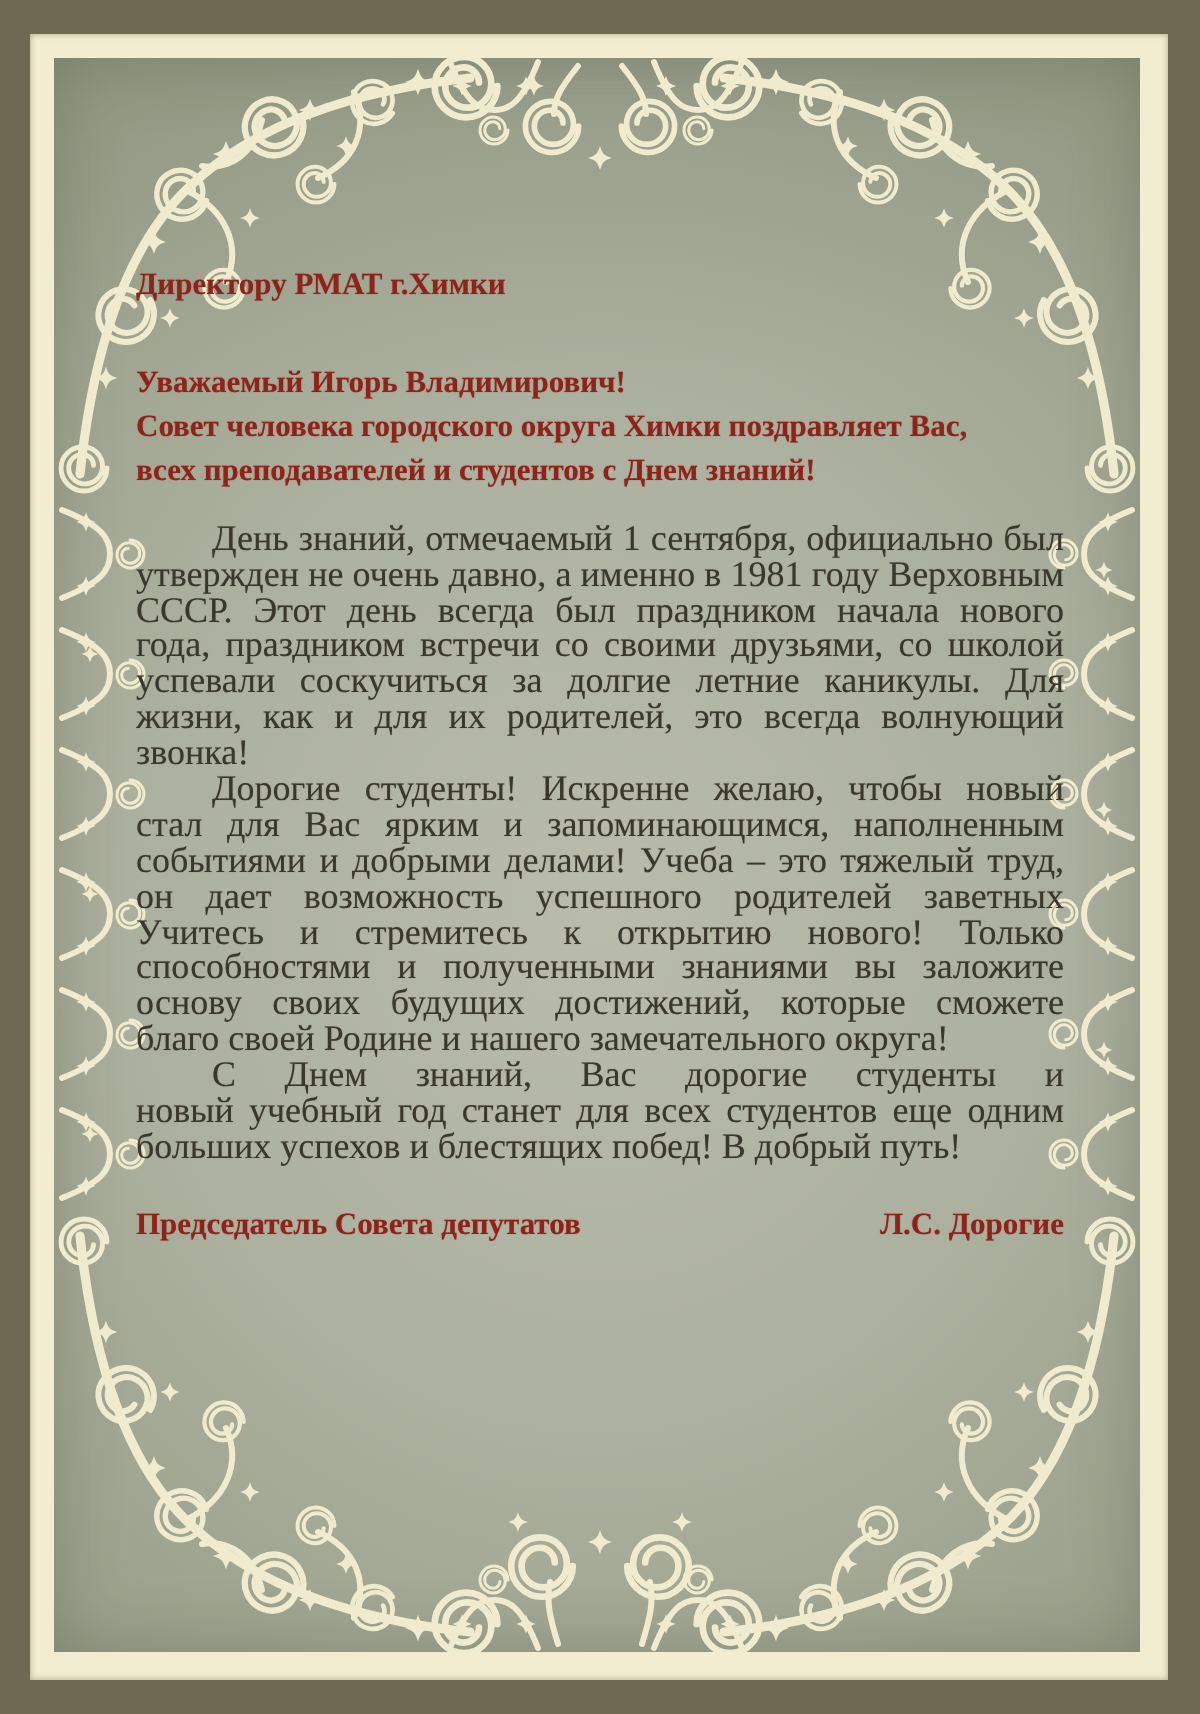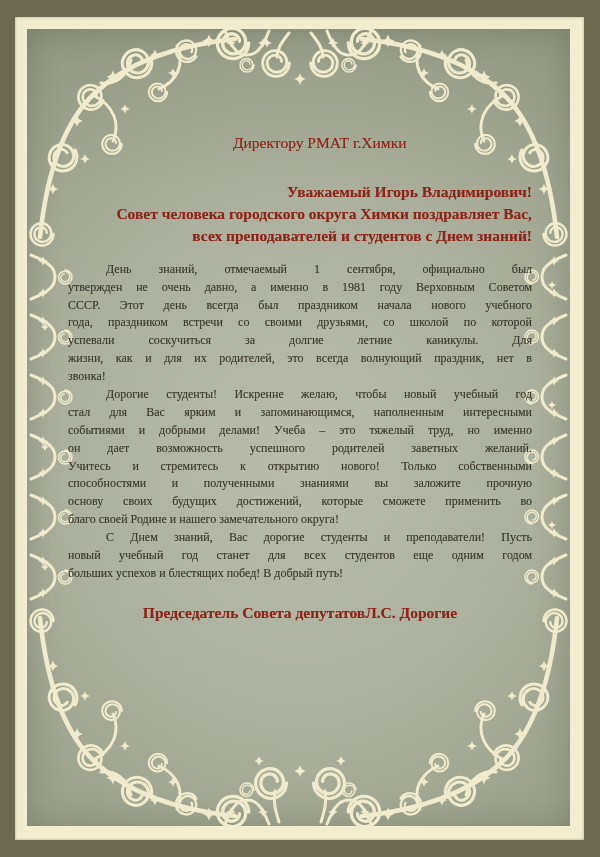--- a/index.html
+++ b/index.html
@@ -24,40 +24,40 @@
   }
   .vines{
     position:absolute;left:27px;top:29px;width:543px;height:797px;
     pointer-events:none;
   }
   .content{
     position:absolute;left:68px;top:132px;width:464px;
     color:var(--body-text,#3a382d);
   }
   .recipient{
-    margin-left:165px;font-weight:normal;font-size:15.5px;line-height:21.5px;
+    font-weight:bold;font-size:15.5px;line-height:21.5px;
     color:var(--accent-maroon,#8e231a);
     text-shadow:0 0 .6px rgba(142,35,26,.45);
   }
   .salutation{
-    margin-top:27px;text-align:right;font-weight:bold;
+    margin-top:27px;text-align:left;font-weight:bold;
     font-size:15.5px;line-height:22.4px;
     color:var(--accent-maroon,#8e231a);
     text-shadow:0 0 .6px rgba(142,35,26,.45);
   }
-  .body-text{margin-top:13px;font-size:12px;text-shadow:0 0 .5px rgba(58,56,45,.4);}
+  .body-text{margin-top:13px;font-size:18px;text-shadow:0 0 .5px rgba(58,56,45,.4);}
   .para{margin:0;}
   .line{
     height:17.9px;line-height:17.9px;overflow:hidden;
     text-align:justify;text-align-last:justify;
   }
   .line.ind{text-indent:38px;}
   .line.end{text-align-last:auto;}
   .signature{
-    margin-top:21px;display:flex;justify-content:center;
+    margin-top:21px;display:flex;justify-content:space-between;
     font-weight:bold;font-size:15.5px;line-height:18px;
     color:var(--accent-maroon,#8e231a);
     text-shadow:0 0 .6px rgba(142,35,26,.45);
   }
 </style>
 </head>
 <body>
 
 <div class="page">
   <div class="mat"></div>

